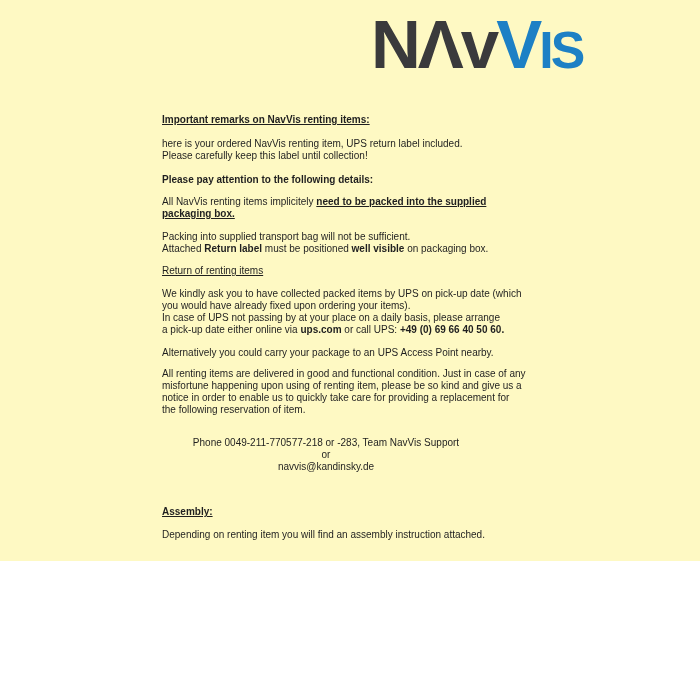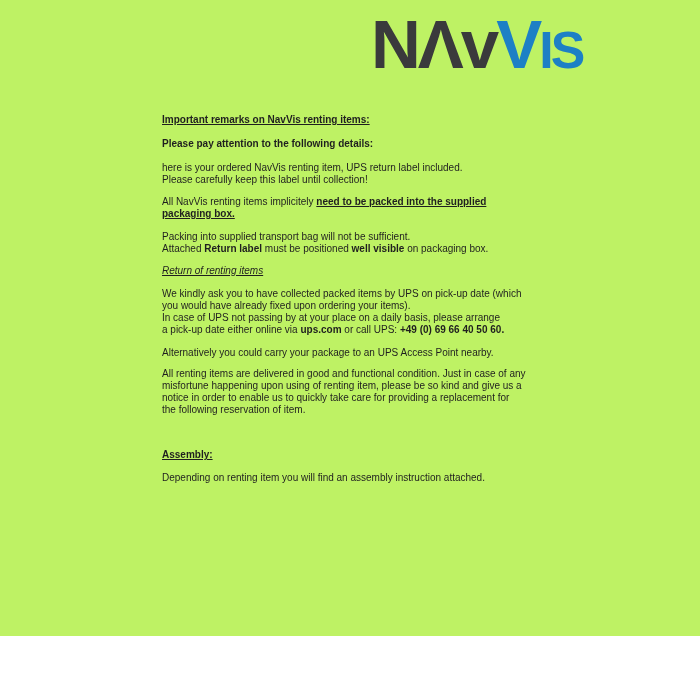--- a/index.html
+++ b/index.html
@@ -3,22 +3,22 @@
 <meta charset="utf-8">
 <style>
   html, body {
     margin: 0;
     padding: 0;
     background: #ffffff;
   }
   .page {
     position: relative;
     width: 700px;
-    height: 636px;
-    background: #bef264;
+    height: 561px;
+    background: #fef9c3;
     overflow: hidden;
     font-family: "Liberation Sans", "DejaVu Sans", sans-serif;
     color: #1f1f1f;
   }
   
   .logo {
     position: absolute;
     left: 371px;
     top: 10px;
     font-weight: 700;
@@ -62,25 +62,28 @@
 <body>
 
 <div class="page" data-name="document-page">
 
   <div class="logo" data-name="navvis-logo">
     <span data-name="navvis-logo-dark-part" style="color: rgb(58, 58, 60);">NΛv</span><span data-name="navvis-logo-blue-part" style="color: rgb(29, 128, 197);"><span data-name="navvis-logo-blue-cap">V</span><span class="logo-small" data-name="navvis-logo-blue-smallcaps">IS</span></span>
   </div>
 
   <div class="doc" data-name="letter-body">
     <p data-name="title-heading"><span data-name="text-run" style="font-weight: bold; text-decoration: underline;">Important remarks on NavVis renting items:</span></p>
+    <p class="m-std12" data-name="intro-paragraph"><span data-name="text-run">here is your ordered NavVis renting item, UPS return label included.</span><br><span data-name="text-run">Please carefully keep this label until collection!</span></p>
     <p class="m-std12" data-name="attention-heading"><span data-name="text-run" style="font-weight: bold;">Please pay attention to the following details:</span></p>
-    <p class="m-std12" data-name="intro-paragraph"><span data-name="text-run">here is your ordered NavVis renting item, UPS return label included.</span><br><span data-name="text-run">Please carefully keep this label until collection!</span></p>
     <p class="m-std10" data-name="packing-rule-paragraph"><span data-name="text-run">All NavVis renting items implicitely </span><span data-name="text-run" style="font-weight: bold; text-decoration: underline;">need to be packed into the supplied</span><br><span data-name="text-run" style="font-weight: bold; text-decoration: underline;">packaging box.</span></p>
     <p class="m-std11" data-name="packing-note-paragraph"><span data-name="text-run">Packing into supplied transport bag will not be sufficient.</span><br><span data-name="text-run">Attached </span><span data-name="text-run" style="font-weight: bold;">Return label</span><span data-name="text-run"> must be positioned </span><span data-name="text-run" style="font-weight: bold;">well visible</span><span data-name="text-run"> on packaging box.</span></p>
-    <p class="m-std10" data-name="return-section-heading"><span data-name="text-run" style="text-decoration: underline; font-style: italic;">Return of renting items</span></p>
+    <p class="m-std10" data-name="return-section-heading"><span data-name="text-run" style="text-decoration: underline;">Return of renting items</span></p>
     <p class="m-std11" data-name="pickup-paragraph"><span data-name="text-run">We kindly ask you to have collected packed items by UPS on pick-up date (which</span><br><span data-name="text-run">you would have already fixed upon ordering your items).</span><br><span data-name="text-run">In case of UPS not passing by at your place on a daily basis, please arrange</span><br><span data-name="text-run">a pick-up date either online via </span><span data-name="text-run" style="font-weight: bold;">ups.com</span><span data-name="text-run"> or call UPS: </span><span data-name="text-run" style="font-weight: bold;">+49 (0) 69 66 40 50 60.</span></p>
     <p class="m-std11" data-name="access-point-paragraph"><span data-name="text-run">Alternatively you could carry your package to an UPS Access Point nearby.</span></p>
     <p class="m-std9" data-name="condition-paragraph"><span data-name="text-run">All renting items are delivered in good and functional condition. Just in case of any</span><br><span data-name="text-run">misfortune happening upon using of renting item, please be so kind and give us a</span><br><span data-name="text-run">notice in order to enable us to quickly take care for providing a replacement for</span><br><span data-name="text-run">the following reservation of item.</span></p>
+    <div class="contact-block m-contact" data-name="contact-block">
+      <p data-name="contact-lines"><span data-name="text-run">Phone 0049-211-770577-218 or -283, Team NavVis Support</span><br><span data-name="text-run">or</span><br><span data-name="text-run">navvis@kandinsky.de</span></p>
+    </div>
     <p class="m-assembly" data-name="assembly-heading"><span data-name="text-run" style="font-weight: bold; text-decoration: underline;">Assembly:</span></p>
     <p class="m-std11" data-name="assembly-note-paragraph"><span data-name="text-run">Depending on renting item you will find an assembly instruction attached.</span></p>
   </div>
 
 </div>
 
 </body></html>

